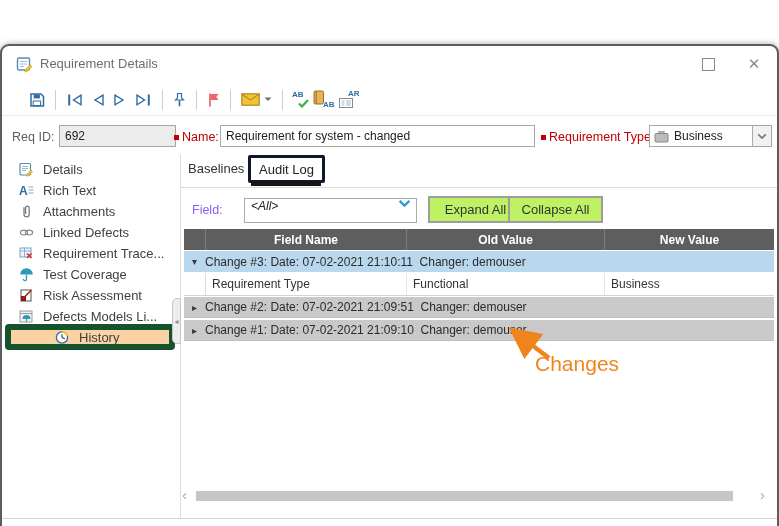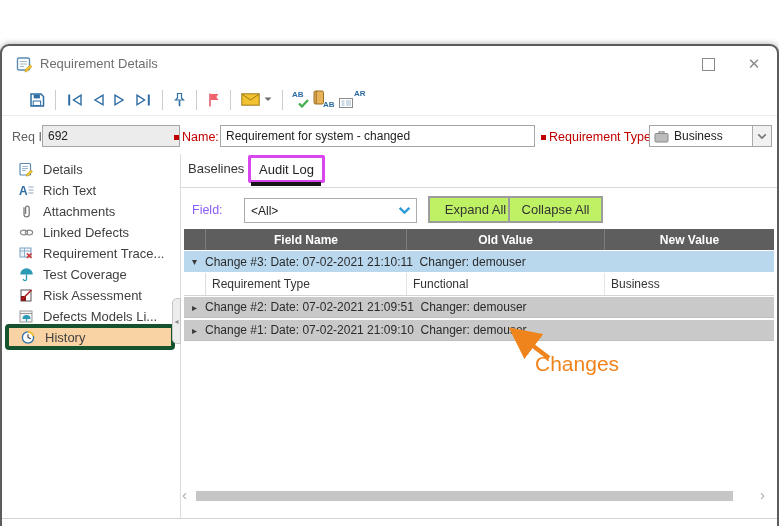--- a/index.html
+++ b/index.html
@@ -28,32 +28,32 @@
   .req-bullet { position:absolute; width:5px; height:5px; background:#c00000; top:19px; }
   .fld { position:absolute; top:9px; height:22px; border:1px solid #a6a6a6; font-family:"Liberation Sans",sans-serif; font-size:12px; color:#222; padding:0 5px; }
   .fld[readonly] { background:#ececec; }
   .combo { position:absolute; top:9px; height:22px; border:1px solid #a6a6a6; background:#fff; display:flex; align-items:center; }
   .combo .ctext { font-size:12px; color:#222; margin-left:5px; }
   .combo .cbtn { position:absolute; right:0; top:0; bottom:0; width:19px; background:#f1f1f1; border-left:1px solid #ababab; display:flex; align-items:center; justify-content:center; }
   
   .sidebar { position:absolute; left:0; top:108px; width:178px; bottom:54px; }
   .side-item { position:absolute; left:0; width:178px; height:21px; display:flex; align-items:center; font-size:13px; color:#3f3f3f; cursor:default; }
   .side-item .sicon { width:15px; height:15px; margin-left:17px; margin-right:9px; flex:0 0 auto; }
-  .side-sel { position:absolute; left:3px; width:170px; height:26px; border:4px solid #14532d; border-radius:4px; background:#f9d3a4; display:flex; align-items:center; font-size:13px; color:#3f3f3f; }
+  .side-sel { position:absolute; left:3px; width:170px; height:26px; border:6px solid #14532d; border-radius:4px; background:#f9d3a4; display:flex; align-items:center; font-size:13px; color:#3f3f3f;padding-left:32px; }
   .side-sel .sicon { width:15px; height:15px; margin-left:12px; margin-right:9px; }
   .splitter { position:absolute; left:178px; top:108px; width:1px; height:364px; background:#dcdcdc; }
   .split-handle { position:absolute; left:170px; top:252px; width:9px; height:46px; background:#ededed; border:1px solid #c6c6c6; border-radius:5px 0 0 5px; font-size:8px; color:#8d8d8d; display:flex; align-items:center; justify-content:center; }
   
   .tab { position:absolute; font-size:13px; color:#333; }
-  .tab-box { position:absolute; left:246px; top:109px; width:77px; height:28px; border:3px solid #d946ef; border-radius:2px; display:flex; align-items:center; justify-content:center; font-size:13px; color:#222; }
+  .tab-box { position:absolute; left:246px; top:109px; width:77px; height:28px; border:3px solid #0f172a; border-radius:2px; display:flex; align-items:center; justify-content:center; font-size:13px; color:#222; }
   .tab-underline { position:absolute; left:249px; top:136px; width:70px; height:4px; background:#161616; }
   .tabs-line { position:absolute; left:179px; top:141px; right:0; height:1px; background:#dadada; }
   
   .field-lbl { position:absolute; left:190px; top:157px; font-size:12.5px; color:#8b5cf6; }
-  .field-combo { position:absolute; left:242px; top:152px; width:173px; height:25px; border:1px solid #ababab; background:#fff; display:flex; align-items:center; }
+  .field-combo { position:absolute; left:242px; top:152px; width:173px; height:25px; border:1px solid #ababab; background:#fff; display:flex; align-items:flex-start;font-style:italic; }
   .field-combo .ctext { font-size:12px; color:#222; margin-left:6px; }
   .field-combo .carr { position:absolute; right:5px; }
   .pbtn { position:absolute; top:150px; height:27px; background:#bef264; border:2px solid #9d9d9d; font-size:13px; color:#333; display:flex; align-items:center; justify-content:center; font-family:"Liberation Sans",sans-serif; }
   
   .thead { position:absolute; left:182px; top:183px; width:590px; height:21px; background:#5e5e5e; display:flex; }
   .thcell { height:100%; display:flex; align-items:center; justify-content:center; color:#fff; font-size:12px; font-weight:bold; border-right:1px solid #7d7d7d; }
   .trow { position:absolute; left:182px; width:590px; height:21px; display:flex; align-items:center; font-size:12px; color:#2b2b2b; white-space:pre; }
   .trow .exp { width:21px; text-align:center; font-size:10px; color:#3a3a3a; flex:0 0 auto; }
   .row-blue { background:#b9d8ee; }
   .row-gray { background:#c9c9c9; border-bottom:1px solid #bdbdbd; }
@@ -149,31 +149,31 @@
       </svg>
     </span>
     <span class="tbtn" style="position:relative;width:24px">
       <svg width="12" height="16" viewBox="0 0 12 16" style="position:absolute;left:1px;top:2px">
         <rect x="1" y="1" width="9.5" height="13" rx="1.5" fill="#e8b35a" stroke="#9a6d20"></rect>
         <path d="M3.2 1v13" stroke="#9a6d20"></path>
       </svg>
       <span class="ab" style="position:absolute;left:11px;top:12px">AB</span>
     </span>
     <span class="tbtn" style="position:relative;width:24px">
-      <span class="ab" style="position:absolute;left:18px;top:1px">AR</span>
+      <span class="ab" style="position:absolute;left:12px;top:1px">AR</span>
       <svg width="14" height="10" viewBox="0 0 14 10" style="position:absolute;left:3px;top:10px">
         <rect x="0.5" y="0.5" width="13" height="9" fill="#fff" stroke="#8a8a8a"></rect>
         <path d="M2.5 3h3M2.5 5h3M2.5 7h3M7 3h5M7 5h5M7 7h5" stroke="#9cb8d0"></path>
       </svg>
     </span>
   </div>
 
   <div class="formrow">
     <span class="lbl-gray" style="left:10px">Req ID:</span>
-    <input class="fld" style="left: 40px; width: 138px;" readonly="" value="692">
+    <input class="fld" style="left: 57px; width: 117px;" readonly="" value="692">
     <span class="req-bullet" style="left:172px"></span>
     <span class="lbl-red" style="left:180px">Name:</span>
     <input class="fld" style="left: 218px; width: 315px;" value="Requirement for system - changed">
     <span class="req-bullet" style="left:539px"></span>
     <span class="lbl-red" style="left:547px">Requirement Type:</span>
     <div class="combo" style="left:647px;width:123px">
       <svg width="15" height="13" viewBox="0 0 15 13" style="margin-left:4px">
         <rect x="1" y="3.5" width="13" height="8.5" rx="1" fill="#bcbcbc" stroke="#8a8a8a"></rect>
         <path d="M5 3.5V1.8h5v1.7" fill="none" stroke="#8a8a8a" stroke-width="1.2"></path>
       </svg>

